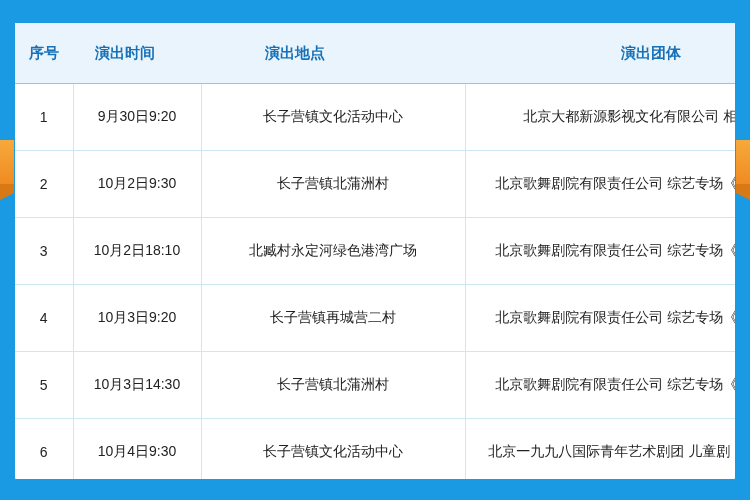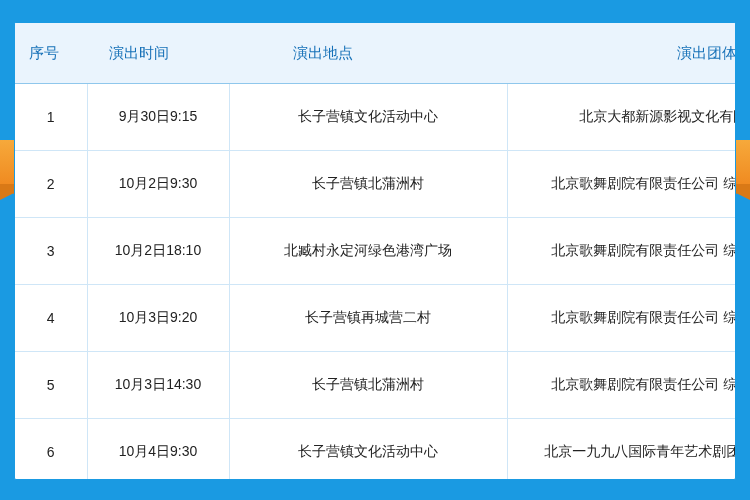--- a/index.html
+++ b/index.html
@@ -59,25 +59,25 @@
 
   table.schedule {
     width: 100%;
     border-collapse: collapse;
     table-layout: fixed;
   }
   table.schedule thead th {
     background: #eaf4fd;
     color: #1771b8;
     font-size: 15px;
-    font-weight: normal;
+    font-weight: bold;
     height: 60px;
     border-bottom: 1px solid #8fc7ec;
     text-align: center;
-    padding: 0 14px;
+    padding: 0 0;
   }
   table.schedule tbody td {
     height: 66px;
     font-size: 14px;
     color: #222222;
     text-align: center;
     border-bottom: 1px solid #cfe6f7;
     border-right: 1px solid #cfe6f7;
     padding: 0 6px;
     white-space: nowrap;
@@ -121,21 +121,21 @@
       <tr>
         <th>序号</th>
         <th>演出时间</th>
         <th>演出地点</th>
         <th>演出团体</th>
       </tr>
     </thead>
     <tbody>
       <tr>
         <td>1</td>
-        <td>9月30日9:15</td>
+        <td>9月30日9:20</td>
         <td>长子营镇文化活动中心</td>
         <td>北京大都新源影视文化有限公司 相声专场</td>
       </tr>
       <tr>
         <td>2</td>
         <td>10月2日9:30</td>
         <td>长子营镇北蒲洲村</td>
         <td>北京歌舞剧院有限责任公司 综艺专场《风流华彩》</td>
       </tr>
       <tr>

